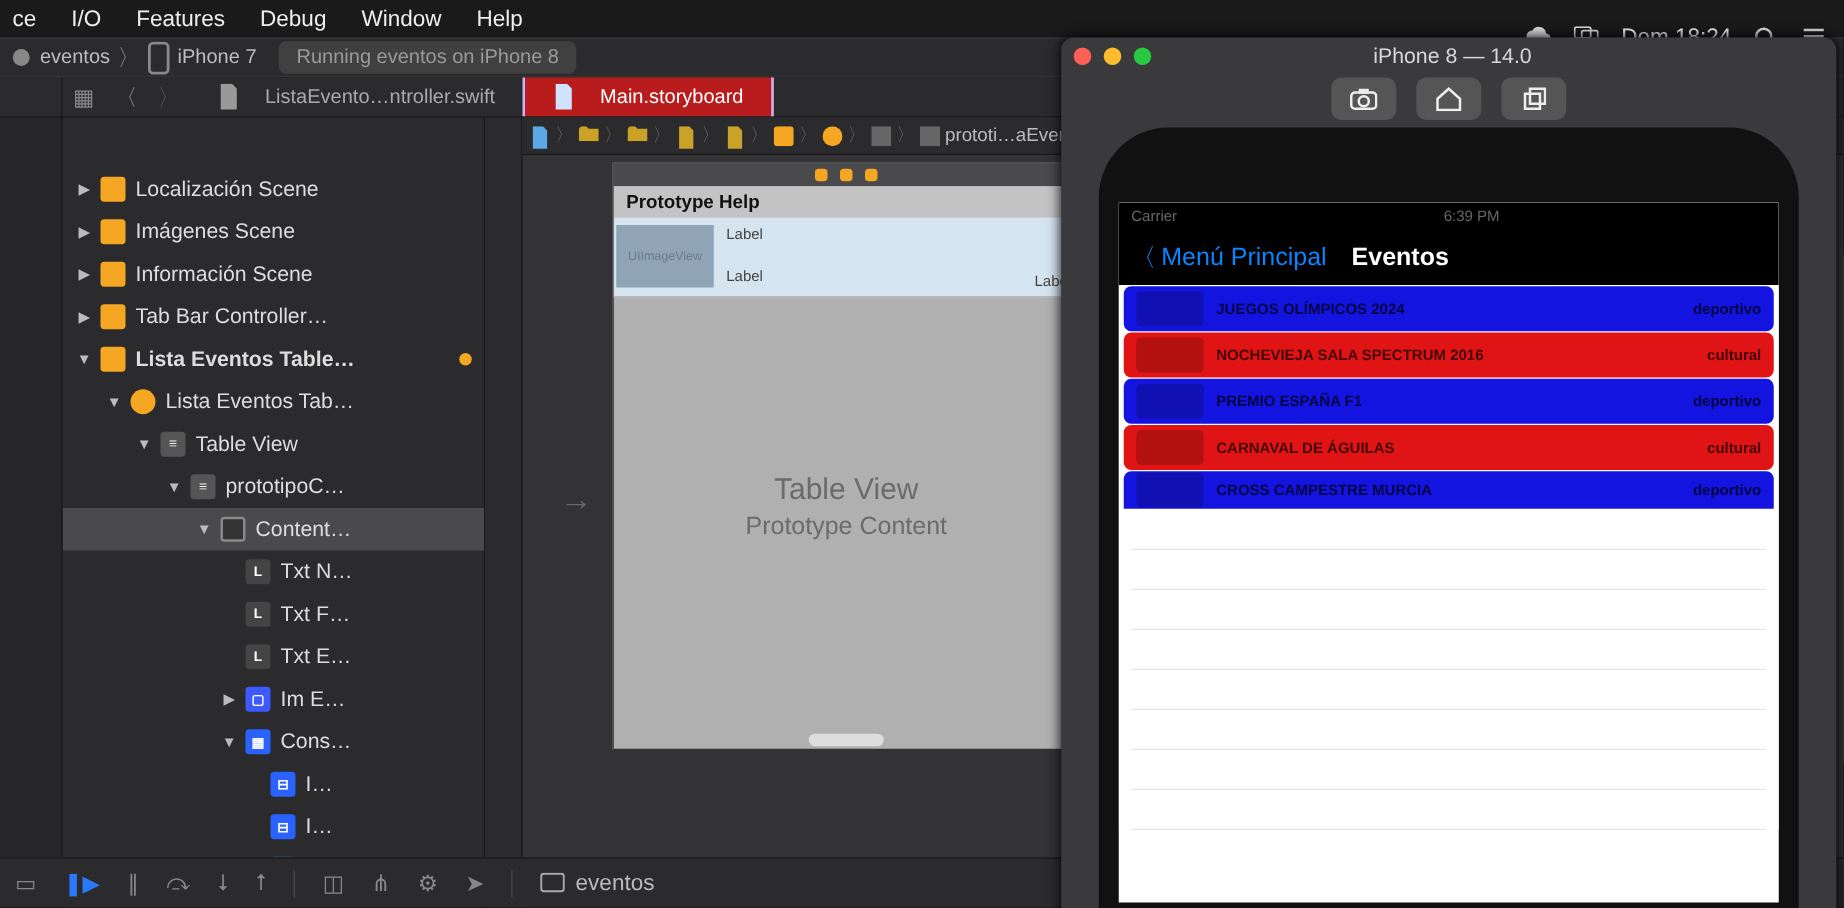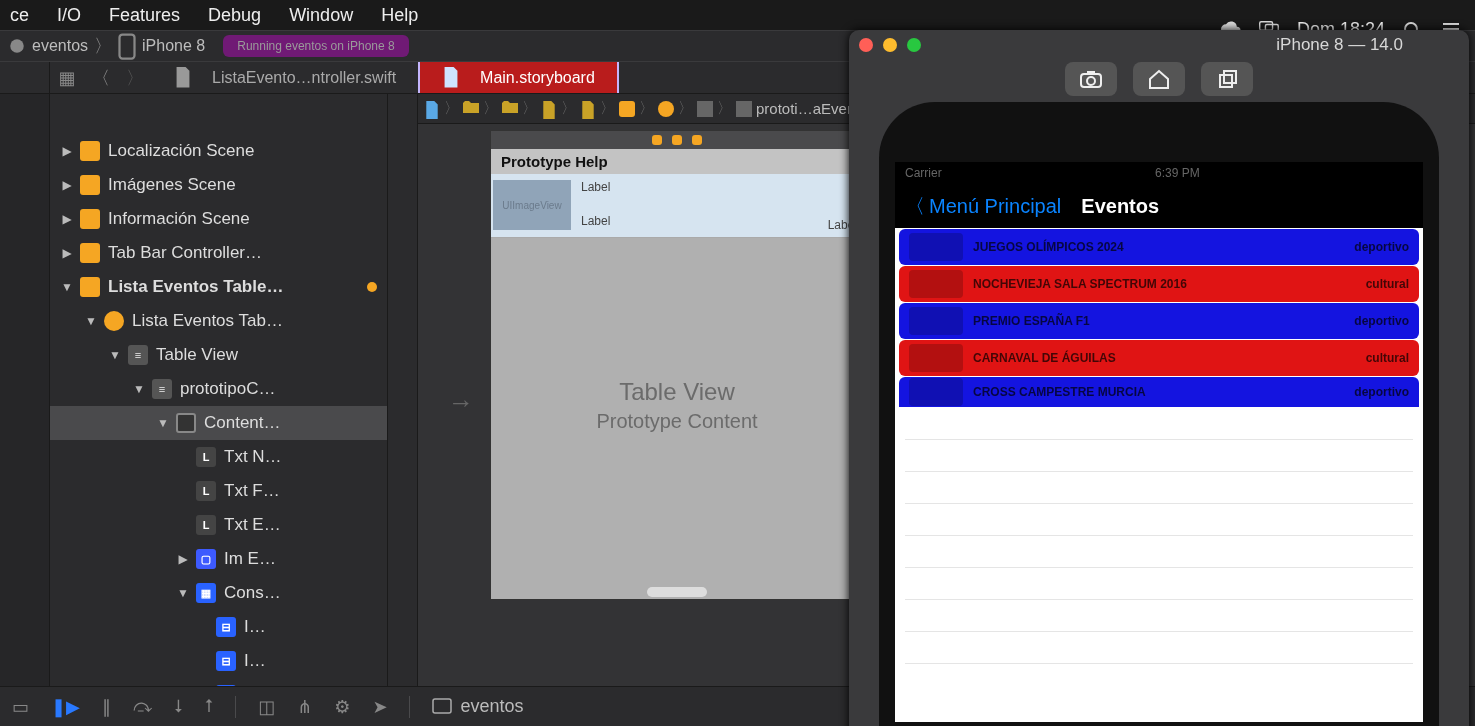--- a/index.html
+++ b/index.html
@@ -8,30 +8,30 @@
   
   .mac-menu { height: 30px; background: #1a1a1a; display: flex; align-items: center; color: #eee; font-size: 18px; font-weight: 500; padding: 0 6px; }
   .mac-menu .left { display: flex; gap: 28px; padding-left: 4px; }
   .mac-menu .right { margin-left: auto; display: flex; align-items: center; gap: 18px; padding-right: 8px; margin-top: 28px; }
   .mac-menu .ico { width: 20px; height: 16px; display: inline-block; }
 
   
   .xcode-toolbar { height: 32px; background: #2b2b2d; border-top: 1px solid #3a3a3c; border-bottom: 1px solid #3a3a3c; display: flex; align-items: center; font-size: 16px; color: #bdbdbd; }
   .scheme { display: flex; align-items: center; gap: 6px; padding: 0 8px; }
   .scheme .chev { color: #888; font-size: 18px; }
-  .status-pill { margin-left: 10px; background: #701a75; border-radius: 6px; padding: 4px 14px; color: #9a9a9a; font-size: 12px; max-width: 580px; white-space: nowrap; }
+  .status-pill { margin-left: 10px; background: #404040; border-radius: 6px; padding: 4px 14px; color: #9a9a9a; font-size: 16px; max-width: 580px; white-space: nowrap; }
   .mini-ico { width: 18px; height: 18px; display: inline-flex; align-items: center; justify-content: center; }
 
   
   .sim-window { position: absolute; top: 30px; right: 6px; width: 620px; background: #3a3a3c; border-radius: 10px 10px 0 0; box-shadow: 0 0 10px #000; z-index: 50; }
   .sim-titlebar { height: 30px; display: flex; align-items: center; padding: 0 10px; }
   .traffic { display: flex; gap: 10px; }
   .traffic span { width: 14px; height: 14px; border-radius: 50%; }
   .tr-r { background: #ff5f57; } .tr-y { background: #febc2e; } .tr-g { background: #28c840; }
-  .sim-title { flex: 1; text-align: right; color: #d8d8d8; font-size: 17px; font-weight: 500; }
+  .sim-title { flex: 1; text-align: center; color: #d8d8d8; font-size: 17px; font-weight: 500; }
   .sim-toolbar { height: 42px; display: flex; justify-content: center; gap: 16px; align-items: center; padding-bottom: 4px; }
   .sim-tb-btn { width: 52px; height: 34px; background: #555; border-radius: 8px; display: flex; align-items: center; justify-content: center; color: #eee; }
   .sim-device { margin: 0 auto; width: 560px; background: #111; border-radius: 56px; padding: 60px 16px 0 16px; height: 700px; position: relative; }
   .sim-screen { background: #fff; width: 100%; height: 560px; overflow: hidden; position: relative; }
   .sim-statusbar { height: 22px; background: #000; color: #666; font-size: 12px; display: flex; align-items: center; padding: 0 10px; justify-content: space-between; }
   .sim-nav { height: 44px; background: #000; display: flex; align-items: center; padding: 0 10px; gap: 6px; }
   .sim-back { color: #0a84ff; font-size: 20px; display: flex; align-items: center; gap: 4px; }
   .sim-navtitle { color: #fff; font-size: 20px; font-weight: 700; margin-left: 14px; }
   .sim-list { background: #fff; }
   .sim-row { height: 36px; display: flex; align-items: center; padding: 0 10px; gap: 10px; font-size: 13px; font-weight: 700; border-radius: 6px; margin: 1px 4px; position: relative; overflow: hidden; }
@@ -152,21 +152,21 @@
           <circle cx="8" cy="8" r="6" fill="#888"></circle>
         </svg>
       </span>
     <span>eventos</span>
     <span class="chev">〉</span>
     <span class="mini-ico">
         <svg viewBox="0 0 12 18">
           <rect x="1" y="1" width="10" height="16" rx="2" fill="none" stroke="#888" stroke-width="1.5"></rect>
         </svg>
       </span>
-    <span>iPhone 8</span>
+    <span>iPhone 7</span>
   </div>
   <div class="status-pill">Running eventos on iPhone 8</div>
 </div>
 
 <div class="tabbar">
   <div style="width:50px;border-right:1px solid #1a1a1a;height:100%"></div>
   <div class="nav-square">▦</div>
   <div class="nav-square">〈</div>
   <div class="nav-square" style="color:#555">〉</div>
   <div class="tab">

